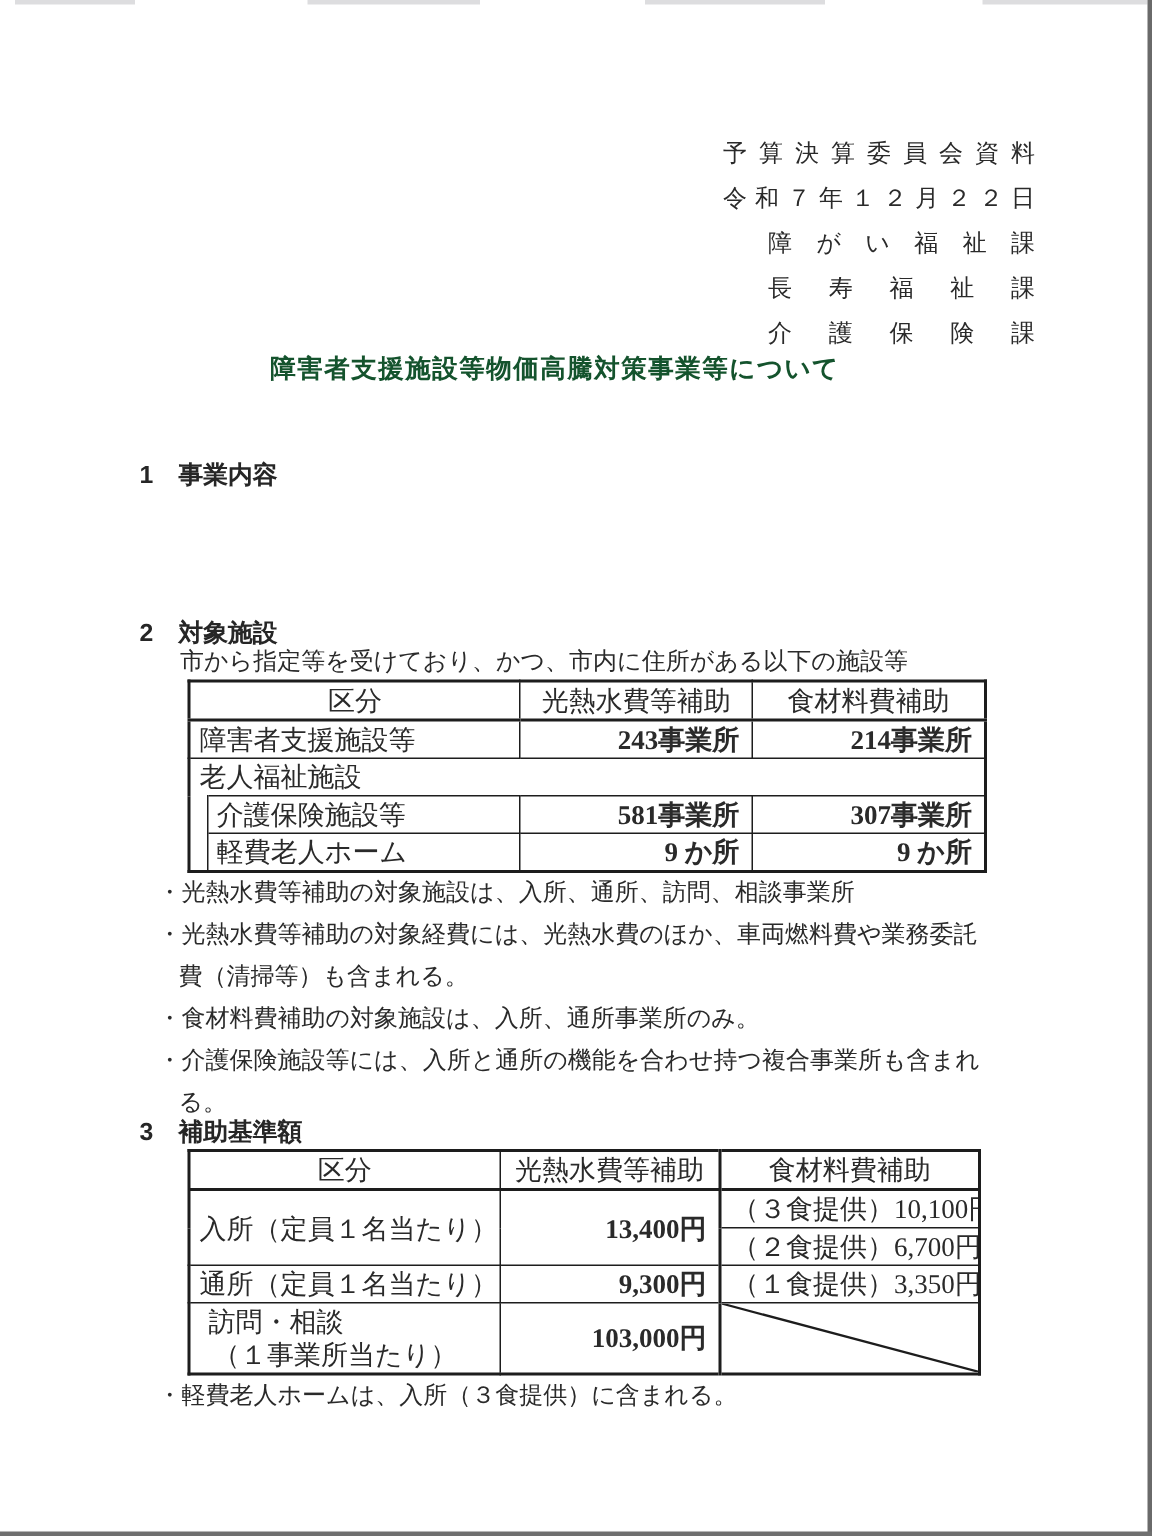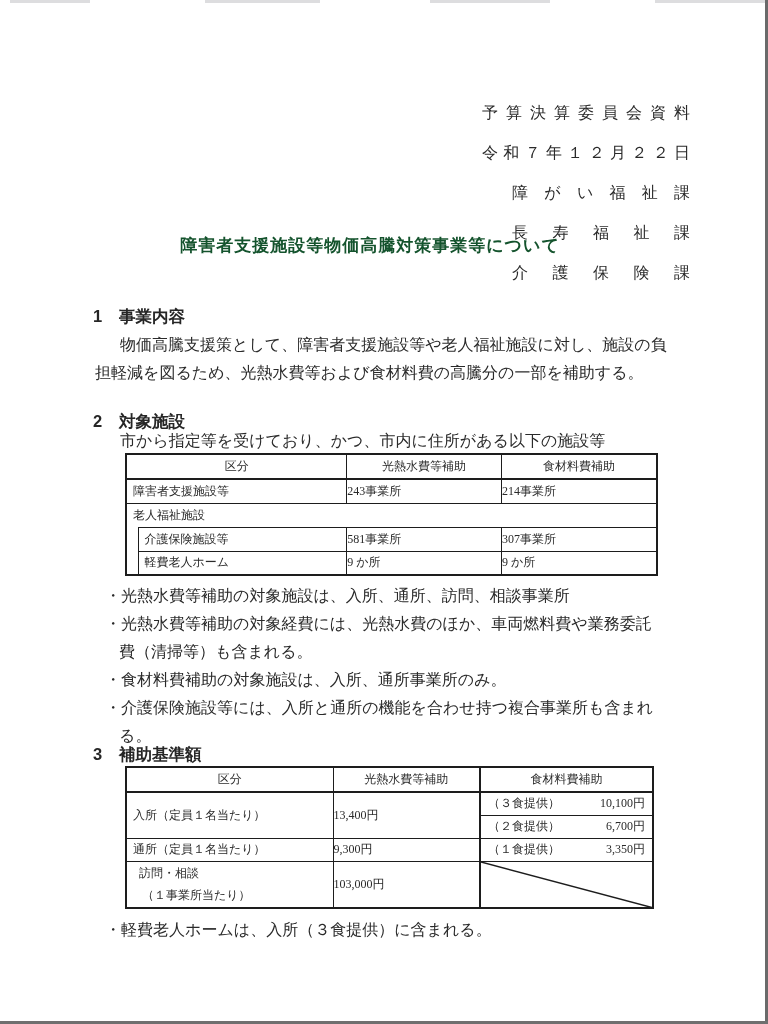--- a/index.html
+++ b/index.html
@@ -23,21 +23,20 @@
 
   
   .hdr-block {
     position: absolute; top: 88px; right: 78px;
     text-align: right; font-size: 16px; line-height: 30px;
   }
   .jline {
     display: inline-block;
     text-align: justify; text-align-last: justify;
     white-space: nowrap;
-    margin-top: 10px;
   }
   .w-wide { width: 208px; }
   .w-dept { width: 178px; }
 
   .doc-title {
     position: absolute; top: 234px; left: 0; width: 740px;
     text-align: center;
     font-family: "Liberation Sans", "DejaVu Sans", sans-serif;
     font-weight: 700; font-size: 17px; letter-spacing: 1px; color: #14532d;
   }
@@ -53,24 +52,24 @@
   .body-text { position: absolute; left: 95px; width: 580px; font-size: 16px; line-height: 28px; }
   .bt1 { top: 331px; }
   .indent1 { padding-left: 25px; }
 
   .intro-line { position: absolute; left: 120px; top: 431px; font-size: 16px; }
 
   table { border-collapse: collapse; table-layout: fixed; position: absolute; left: 125px; }
   table, th, td { border: 1px solid #1d1d1d; }
   table { border-width: 2px; }
   th { font-weight: normal; text-align: center; }
-  th, td { font-size: 12px; padding: 0; overflow: hidden; white-space: nowrap; }
+  th, td { font-size: 18px; padding: 0; overflow: hidden; white-space: nowrap; }
   tr.hd th { border-bottom-width: 2px; height: 25px; }
   td.lbl { text-align: left; padding-left: 6px; }
-  td.num { padding-right: 8px; }
+  td.num { text-align: right; padding-right: 8px; font-weight: bold; }
 
   .t1 { top: 453px; width: 533px; }
   .t1 td { height: 24px; }
   .t1 td.sp { border-top: none; border-bottom: none; }
   .t1 tr.grp td { border-bottom-style: none; }
 
   .t2 { top: 766px; width: 527px; }
   .t2 .lb2 { border-left-width: 2px; }
   .t2 td { height: 23px; }
   .t2 td.tall { height: 47px; }
@@ -102,24 +101,20 @@
     <div><span class="jline w-wide">令和７年１２月２２日</span></div>
     <div><span class="jline w-dept">障がい福祉課</span></div>
     <div><span class="jline w-dept">長寿福祉課</span></div>
     <div><span class="jline w-dept">介護保険課</span></div>
   </div>
 
   <div class="doc-title">障害者支援施設等物価高騰対策事業等について</div>
 
   <div class="sec-head sh1">
     <span class="num">1</span><span>事業内容</span>
-  </div>
-  <div class="body-text bt1">
-    <div class="indent1">物価高騰支援策として、障害者支援施設等や老人福祉施設に対し、施設の負</div>
-    <div>担軽減を図るため、光熱水費等および食材料費の高騰分の一部を補助する。</div>
   </div>
 
   <div class="sec-head sh2">
     <span class="num">2</span><span>対象施設</span>
   </div>
   <div class="intro-line">市から指定等を受けており、かつ、市内に住所がある以下の施設等</div>
 
   <table class="t1">
     <colgroup>
         <col style="width:12px">

